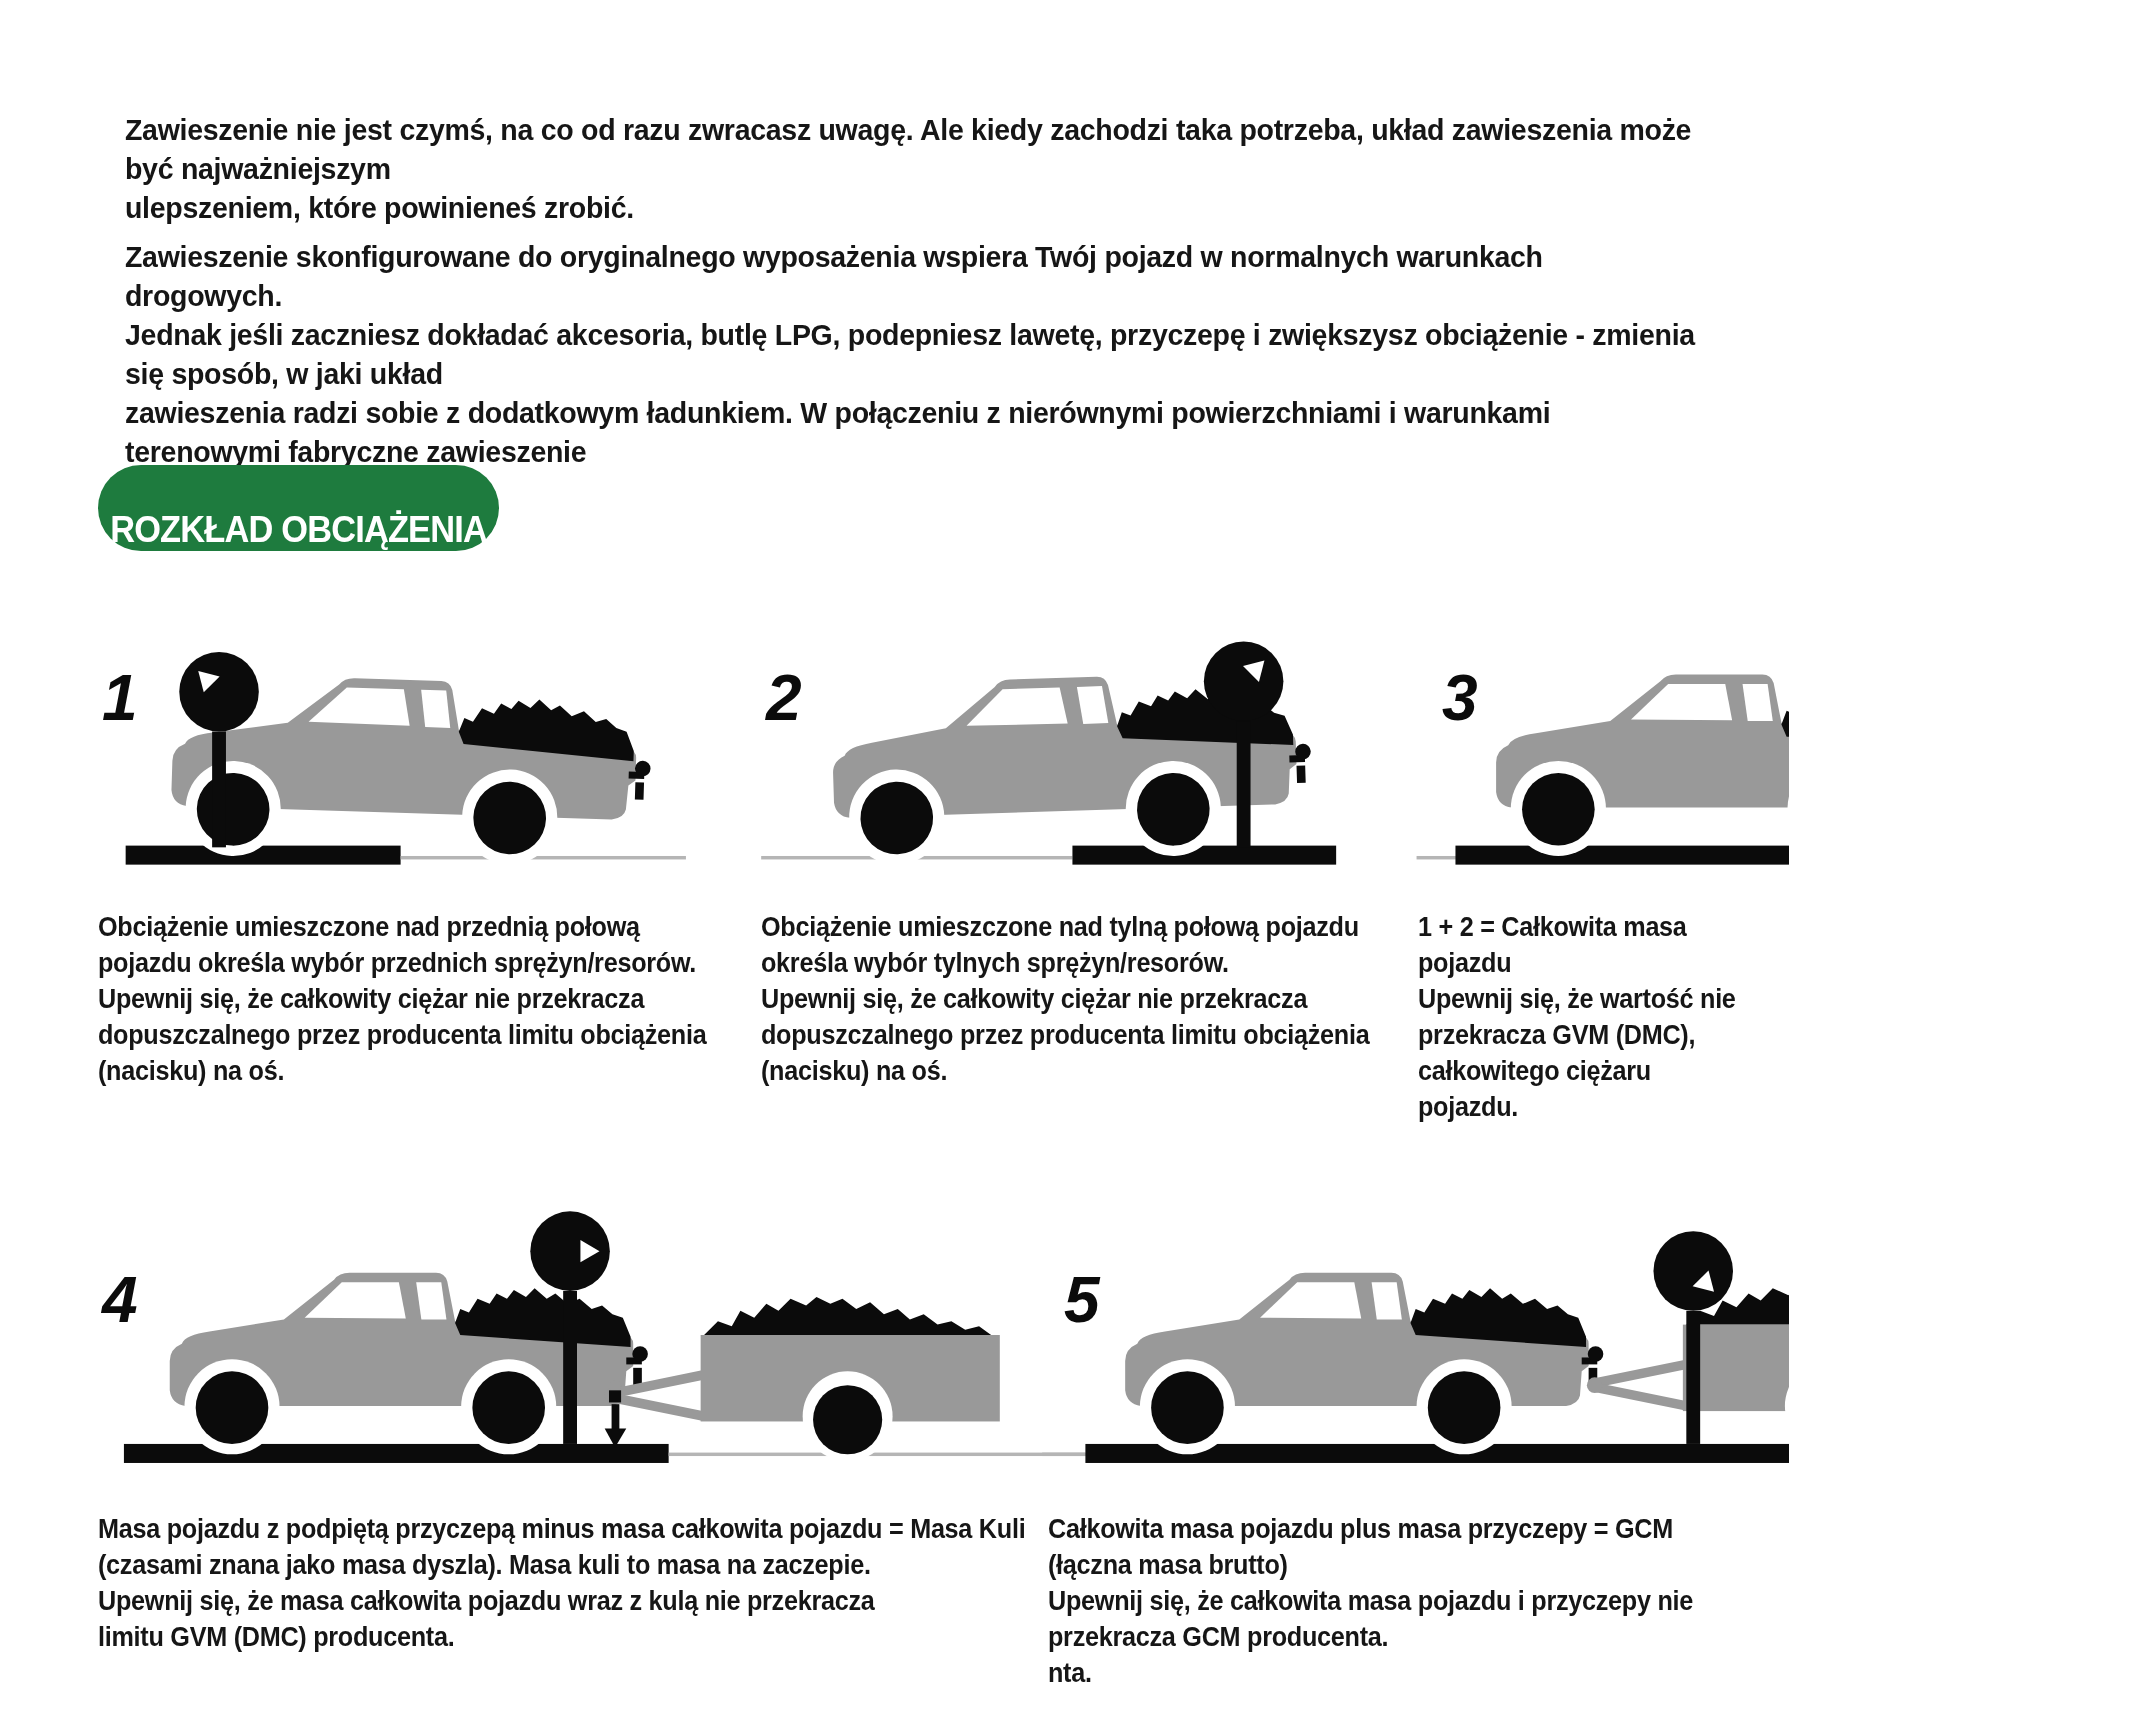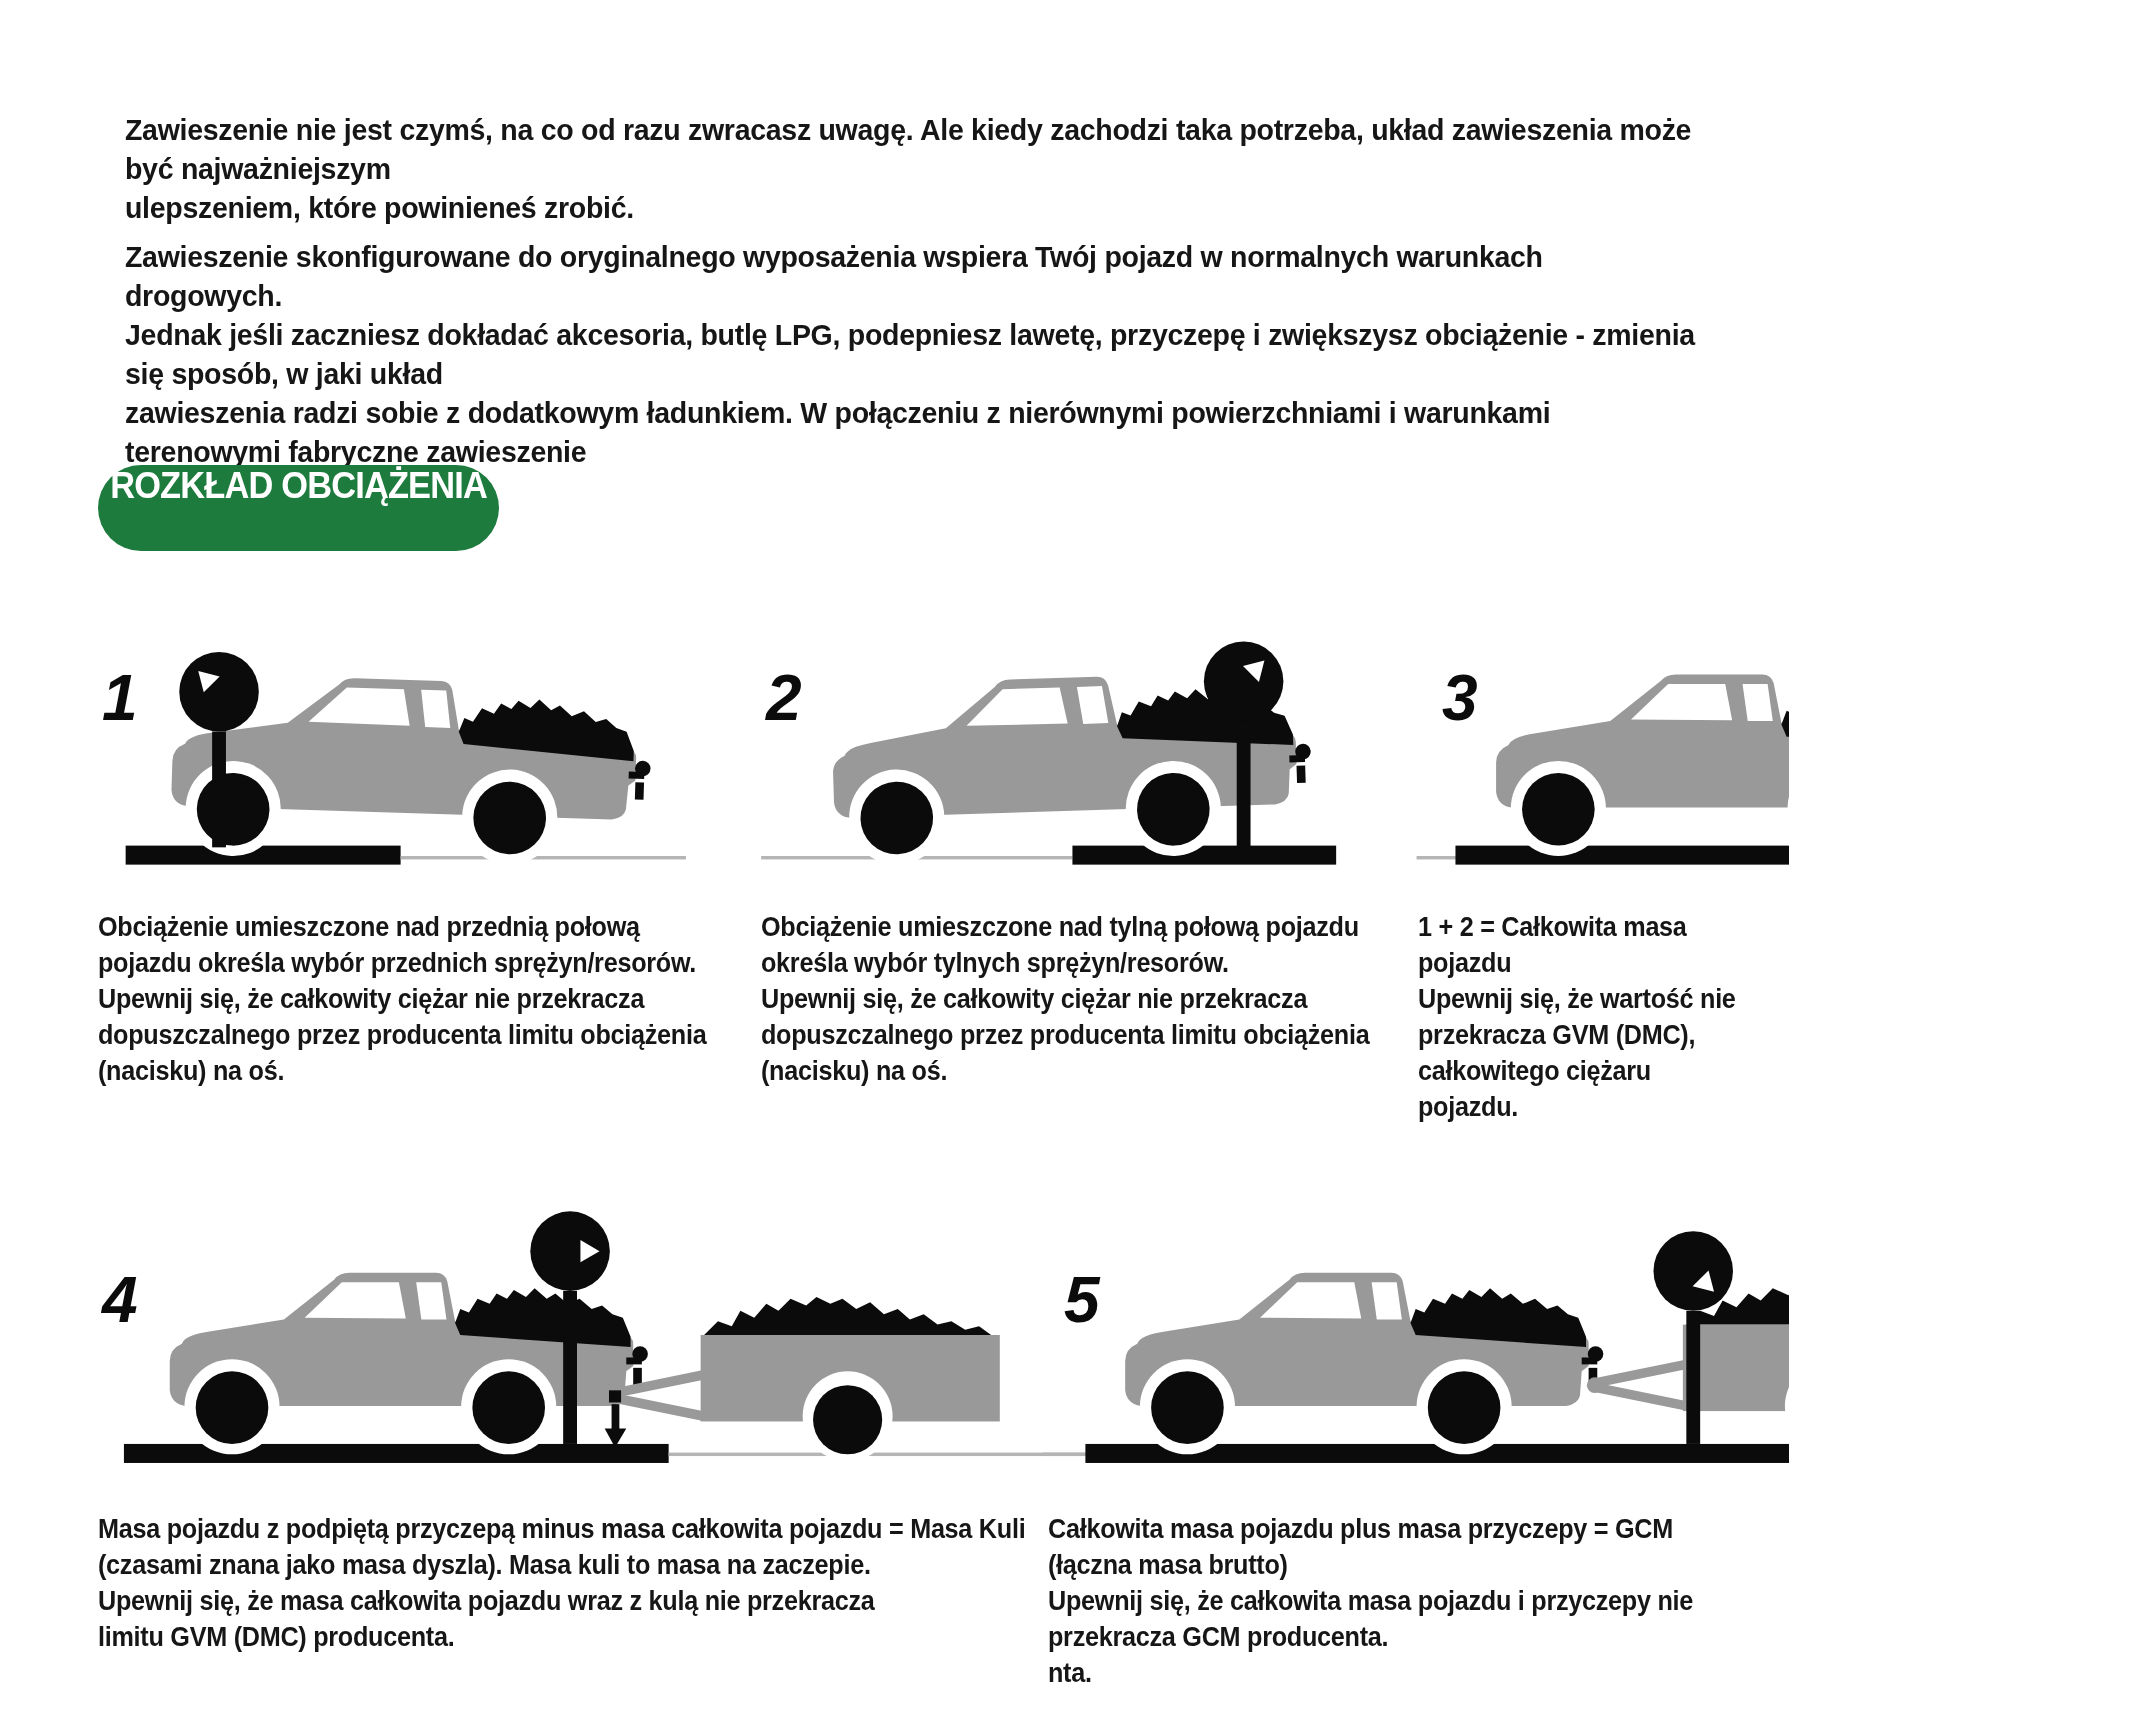--- a/index.html
+++ b/index.html
@@ -5,21 +5,21 @@
   html,body{margin:0;padding:0;background:#ffffff;}
   #canvas{position:relative;width:1789px;height:1731px;background:var(--bg,#fff);overflow:hidden;
           font-family:"Liberation Sans",sans-serif;color:var(--text,#161616);}
   .abs{position:absolute;}
   .intro{font-weight:700;font-size:30px;line-height:39px;letter-spacing:-0.3px;
          white-space:pre-line;transform:scaleX(0.95);transform-origin:0 0;}
   .cap{font-weight:700;font-size:28px;line-height:36px;letter-spacing:-0.3px;
        white-space:pre-line;transform:scaleX(0.9);transform-origin:0 0;}
   .num{font-weight:700;font-style:italic;font-size:64px;line-height:64px;color:var(--black,#0b0b0b);}
   #badge{left:98px;top:465px;width:401px;height:86px;border-radius:45px;
-         background:var(--green,#1e7b3e);display:flex;align-items:flex-start;justify-content:center;}
+         background:var(--green,#1e7b3e);display:flex;align-items:flex-end;justify-content:center;}
   #badge span{color:var(--badgeText,#fff);font-size:37px;font-weight:700;letter-spacing:-0.9px;
               transform:scaleX(0.93);white-space:nowrap;}
   svg.art{position:absolute;left:0;top:0;}
   .gray{fill:var(--gray,#999);}
   .blk{fill:var(--black,#0b0b0b);}
   .white{fill:#ffffff;}
   .bar{stroke:var(--gray,#999);stroke-width:11;fill:none;}
   .line{fill:var(--ground,#b5b5b5);}
 </style>
 </head>

